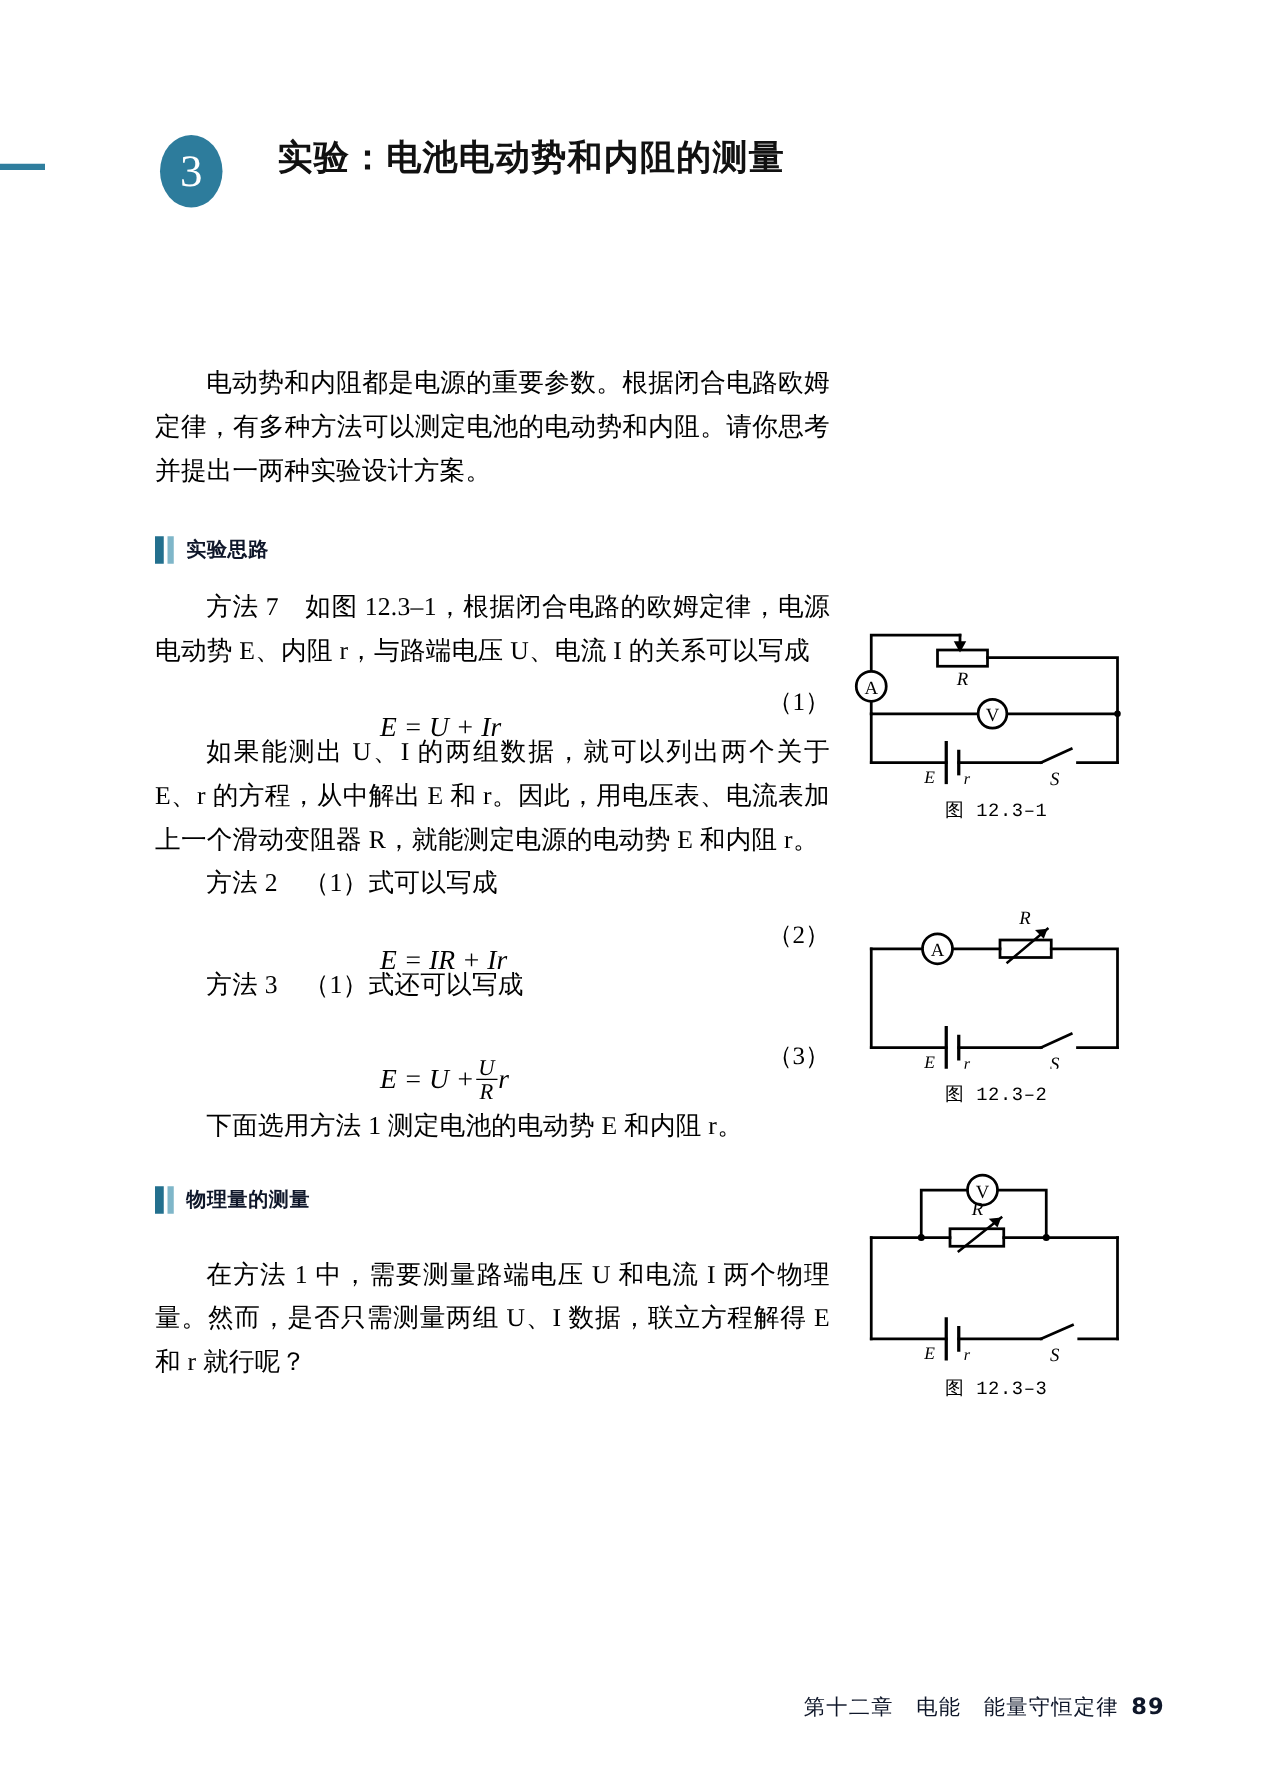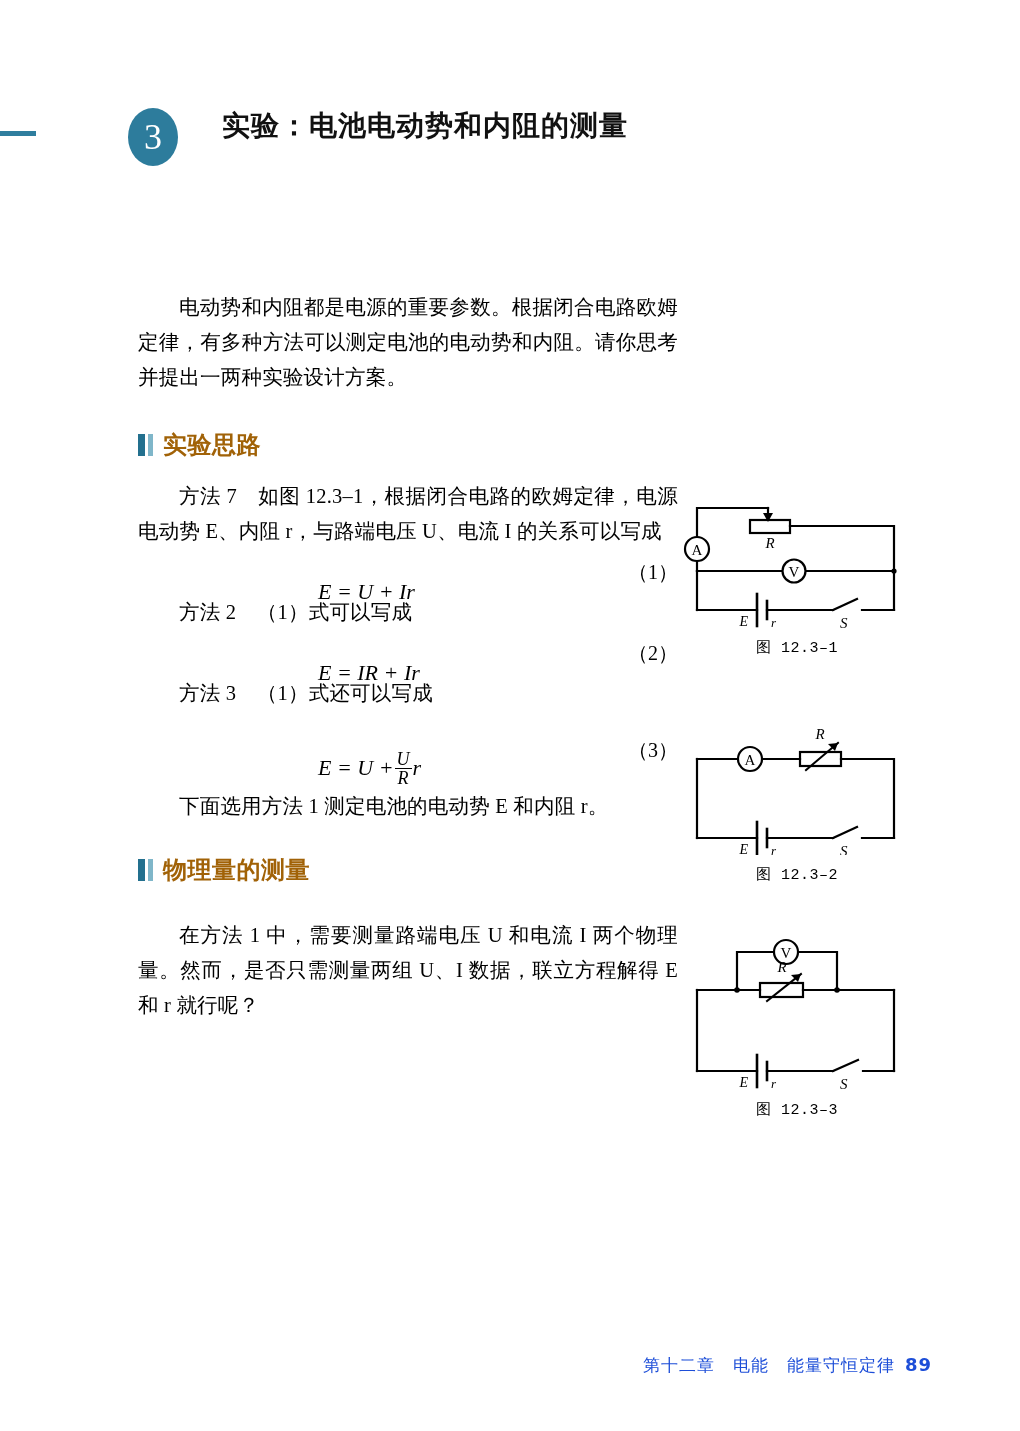--- a/index.html
+++ b/index.html
@@ -48,21 +48,21 @@
     font-size: 28px;
     font-weight: bold;
     letter-spacing: 1px;
     white-space: nowrap;
     color: #111;
   }
 
   
   .col-left {
     position: absolute;
-    left: 138px;
+    left: 124px;
     top: 290px;
     width: 540px;
   }
   p.para {
     margin: 0 0 0 0;
     font-size: 20.5px;
     line-height: 35px;
     text-align: justify;
     text-justify: inter-ideograph;
     letter-spacing: 0.2px;
@@ -80,23 +80,23 @@
     align-items: center;
   }
   .sec-head .bar1 {
     width: 7px; height: 22px; background: #23708e; display: block;
   }
   .sec-head .bar2 {
     width: 5px; height: 22px; background: #7fb6c9; display: block; margin-left: 3px;
   }
   .sec-head .sec-title {
     font-family: "DejaVu Sans", "Liberation Sans", sans-serif;
-    font-size: 24px;
+    font-size: 16px;
     font-weight: bold;
-    color: #a16207;
+    color: #0f172a;
     letter-spacing: 0.5px;
   }
   .eq-line {
     position: relative;
     font-size: 21px;
     line-height: 38px;
     margin: 4px 0 4px 0;
     height: 38px;
   }
   .eq-body {
@@ -146,21 +146,21 @@
   svg text { font-family: "Liberation Serif", "DejaVu Serif", serif; }
 
   
   .footer {
     position: absolute;
     right: 88px;
     bottom: 54px;
     font-size: 17px;
     font-family: "DejaVu Sans", "Liberation Sans", sans-serif;
     letter-spacing: 1px;
-    color: #1d4ed8;
+    color: #0f172a;
     white-space: nowrap;
   }
   .footer .pg { font-weight: bold; margin-left: 10px; font-size: 18px; }
 </style>
 </head>
 <body>
 
 <div class="left-dash"></div>
 <div class="chapter-badge">3</div>
 <div class="page-title">实验：电池电动势和内阻的测量</div>
@@ -177,20 +177,21 @@
     <span class="sec-title">实验思路</span>
   </div>
 
   <p class="para indent">方法 7　如图 12.3–1，根据闭合电路的欧姆定律，电源电动势 E、内阻 r，与路端电压 U、电流 I 的关系可以写成</p>
 
   <div class="eq-line">
     <span class="eq-body">E = U + Ir</span>
     <span class="eq-num">（1）</span>
   </div>
 
+  <p class="para indent">如果能测出 U、I 的两组数据，就可以列出两个关于 E、r 的方程，从中解出 E 和 r。因此，用电压表、电流表加上一个滑动变阻器 R，就能测定电源的电动势 E 和内阻 r。</p>
 
   <p class="para indent">方法 2　（1）式可以写成</p>
 
   <div class="eq-line">
     <span class="eq-body">E = IR + Ir</span>
     <span class="eq-num">（2）</span>
   </div>
 
 
   <p class="para indent">方法 3　（1）式还可以写成</p>

